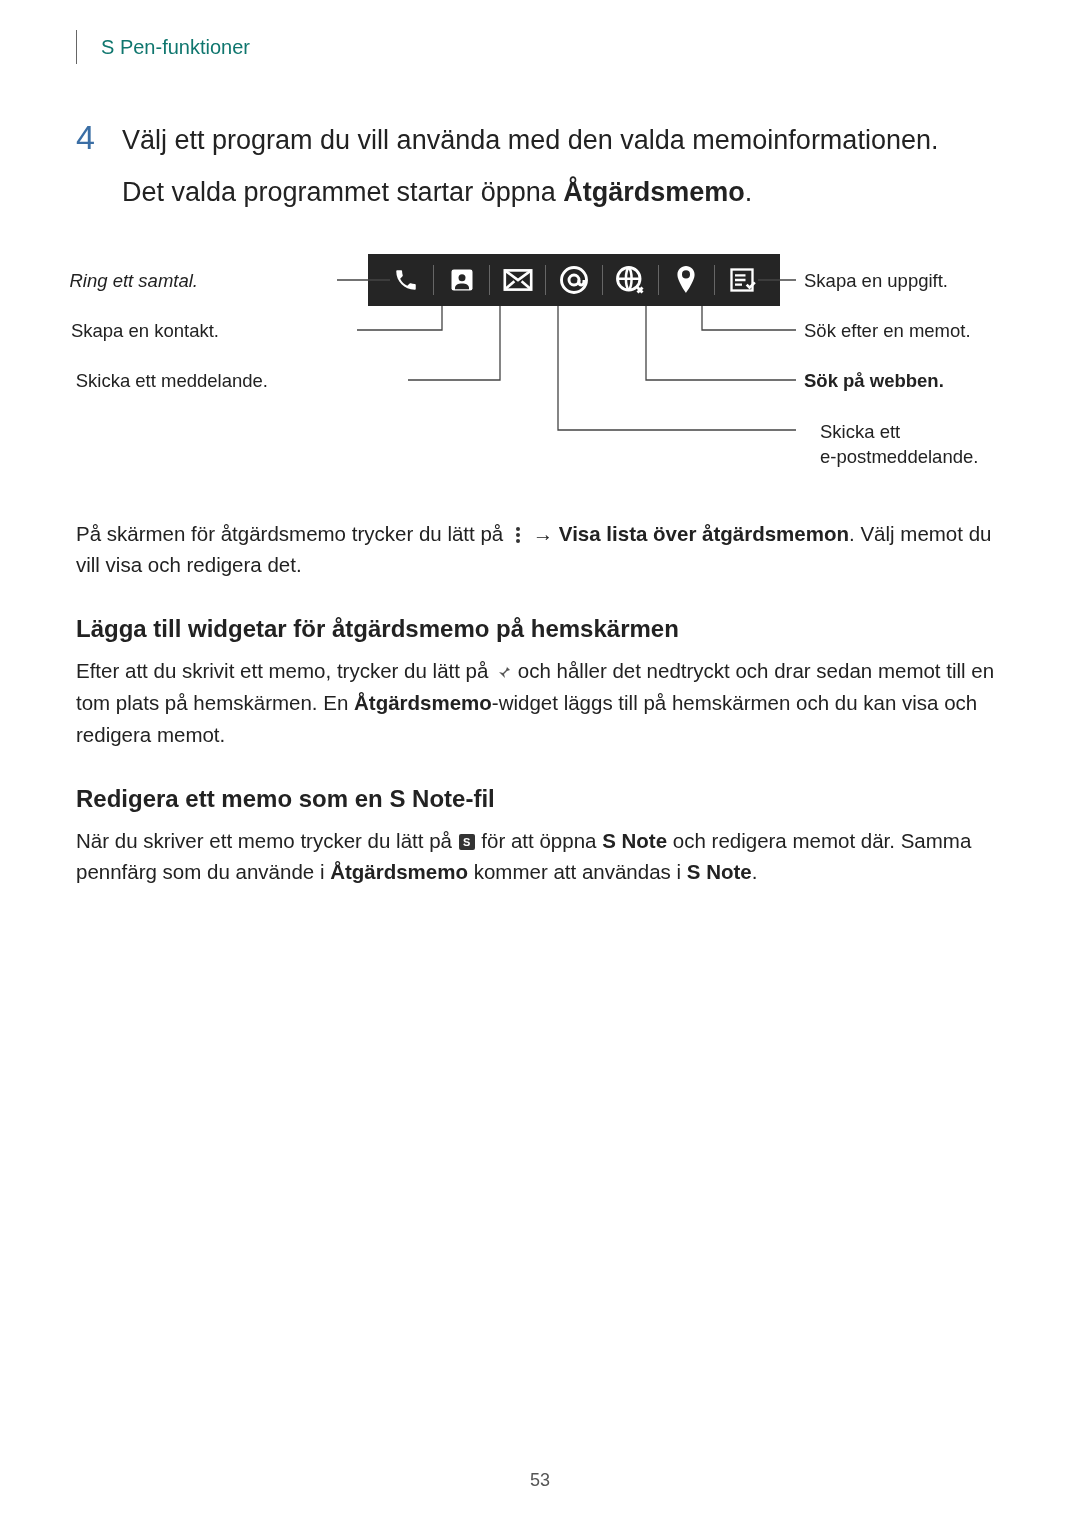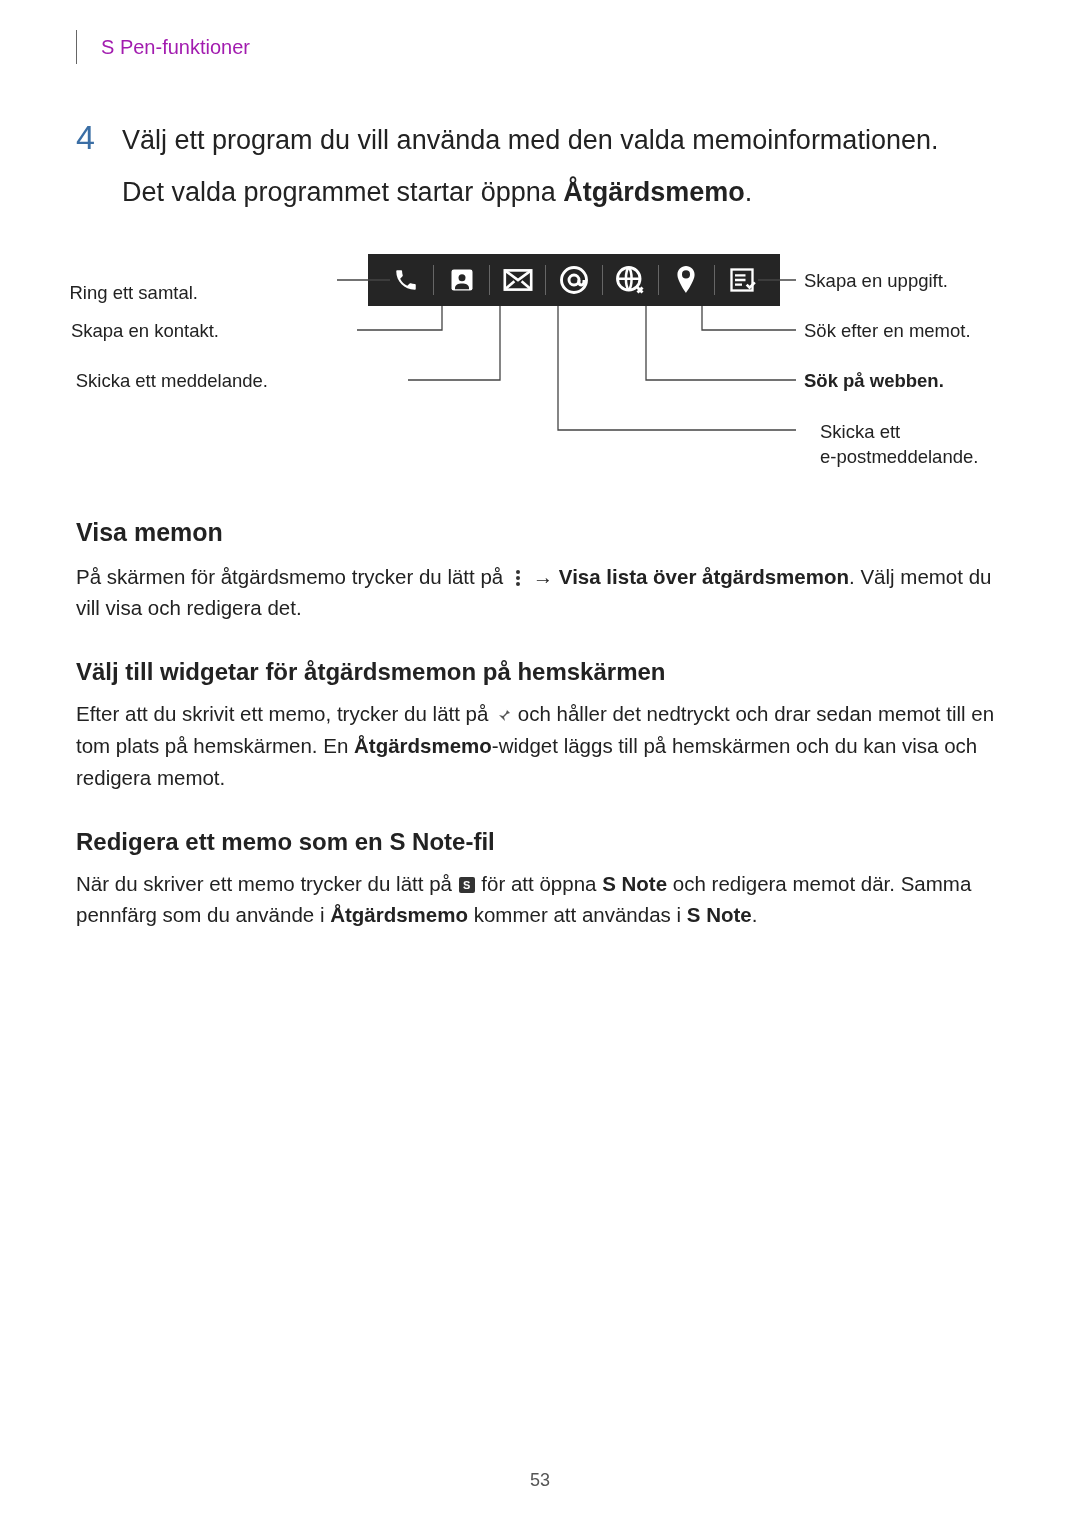--- a/index.html
+++ b/index.html
@@ -13,21 +13,21 @@
   }
   .page { padding: 30px 76px 0 76px; }
   .header-wrap {
     border-left: 1.5px solid #666;
     padding-left: 24px;
     margin-bottom: 56px;
     height: 34px;
     display: flex;
     align-items: center;
   }
-  .header-text { font-size: 20px; color: #a21caf; }
+  .header-text { font-size: 20px; color: #0f766e; }
   .step { display: flex; margin-bottom: 30px; }
   .step-num {
     font-size: 34px;
     color: #3a6ea5;
     width: 46px;
     line-height: 1;
     font-weight: 400;
   }
   .step-body { flex: 1; font-size: 27px; line-height: 1.55; }
   .step-body p { margin-bottom: 10px; }
@@ -156,21 +156,21 @@
       <div class="divider"></div>
       <div class="cell">
         <svg width="28" height="28" viewBox="0 0 24 24">
             <rect x="3" y="3" width="18" height="18" fill="none" stroke="#fff" stroke-width="2"></rect>
             <path d="M6 8h9M6 12h9M6 16h6" stroke="#fff" stroke-width="2"></path>
             <path d="M16 16l2.5 2.5L23 14" stroke="#fff" stroke-width="2.3" fill="none"></path>
           </svg>
       </div>
     </div>
 
-    <span class="callout-label" style="right:806px; top:28px;">Ring ett samtal.</span>
+    <span class="callout-label" style="right:806px; top:16px;font-style:italic;">Ring ett samtal.</span>
     <span class="callout-label" style="right:785px; top:66px;">Skapa en kontakt.</span>
     <span class="callout-label" style="right:736px; top:116px;">Skicka ett meddelande.</span>
 
     <span class="callout-label" style="left:728px; top:16px;">Skapa en uppgift.</span>
     <span class="callout-label" style="left:728px; top:66px;">Sök efter en memot.</span>
     <span class="callout-label" style="left:728px; top:116px;font-weight:bold;">Sök på webben.</span>
     <span class="callout-label" style="left:744px; top:166px; white-space:normal; line-height:1.35;">
       <span>Skicka ett</span><br>
       <span>e-postmeddelande.</span>
     </span>
@@ -181,30 +181,29 @@
       <path d="M281 76 H366 V52"></path>
       <path d="M332 126 H424 V52"></path>
 
       <line x1="682" y1="26" x2="720" y2="26"></line>
       <path d="M720 76 H626 V52"></path>
       <path d="M720 126 H570 V52"></path>
       <path d="M720 176 H482 V52"></path>
     </svg>
   </div>
 
-  <h3 class="section">Visa memon</h3>
   <p class="body-text">
     <span>På skärmen för åtgärdsmemo trycker du lätt på </span><span class="inline-icon"><svg viewBox="0 0 18 18">
           <circle cx="9" cy="3" r="2" fill="#333"></circle>
           <circle cx="9" cy="9" r="2" fill="#333"></circle>
           <circle cx="9" cy="15" r="2" fill="#333"></circle>
         </svg></span><span> → </span><span class="bold">Visa lista över åtgärdsmemon</span><span>. Välj memot du vill visa och redigera det.</span>
   </p>
 
-  <h4 class="subsection">Välj till widgetar för åtgärdsmemon på hemskärmen</h4>
+  <h4 class="subsection">Lägga till widgetar för åtgärdsmemo på hemskärmen</h4>
   <p class="body-text">
     <span>Efter att du skrivit ett memo, trycker du lätt på </span><span class="inline-icon"><svg viewBox="0 0 18 18">
           <path fill="#555" d="M11 2l5 5-3 1-3 3 1 4-3-3-5 5 5-5-3-3 4 1 3-3 1-3z"></path>
         </svg></span><span> och håller det nedtryckt och drar sedan memot till en tom plats på hemskärmen. En </span><span class="bold">Åtgärdsmemo</span><span>-widget läggs till på hemskärmen och du kan visa och redigera memot.</span>
   </p>
 
   <h4 class="subsection">Redigera ett memo som en S Note-fil</h4>
   <p class="body-text">
     <span>När du skriver ett memo trycker du lätt på </span><span class="inline-icon"><svg viewBox="0 0 18 18">
           <rect x="1" y="1" width="16" height="16" rx="2" fill="#333"></rect>

